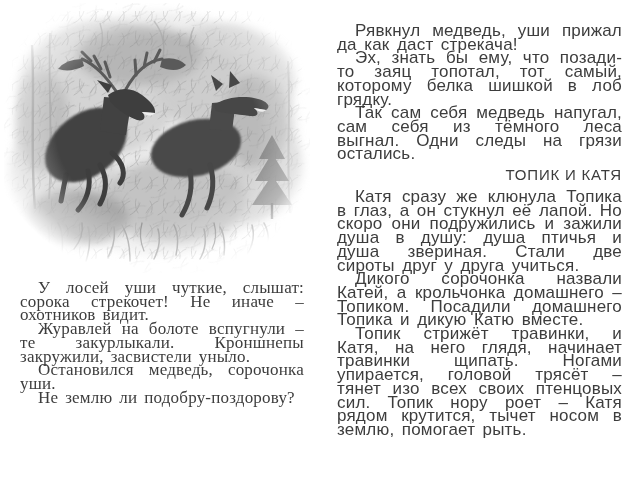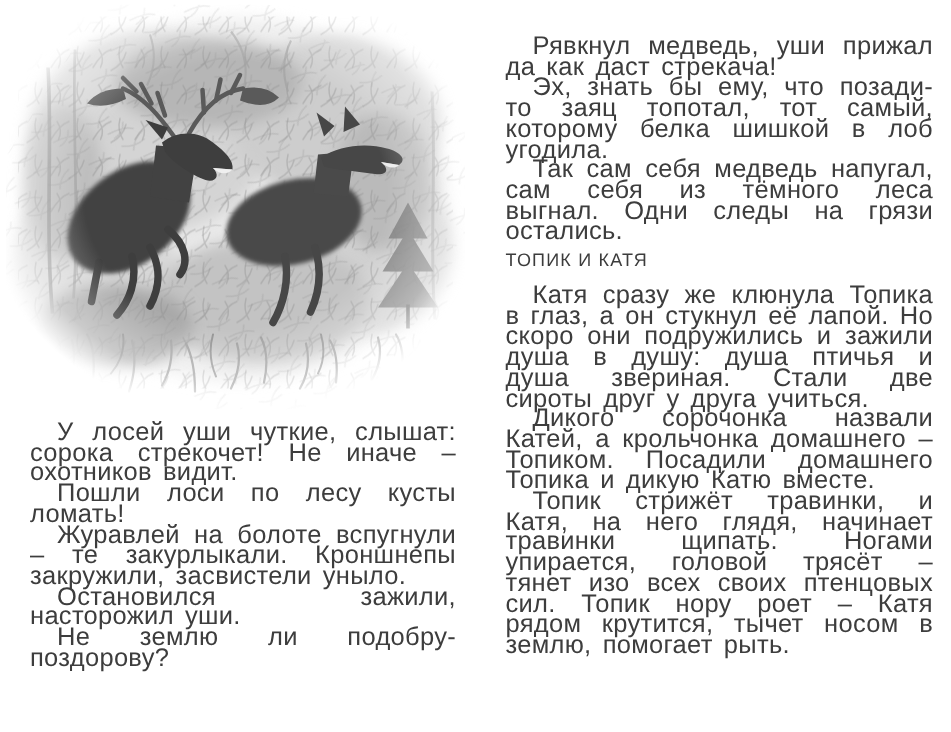--- a/index.html
+++ b/index.html
@@ -10,21 +10,21 @@
     font-family: "Liberation Sans", sans-serif;
     color: #3d3d3d;
     overflow: hidden;
   }
   .spread {
     position: relative;
     width: 634px; height: 488px;
     background: #ffffff;
   }
   .page { position: absolute; top: 0; height: 488px; }
-  .page.left  { left: 0;   width: 317px; }
+  .page.left  { left: 0;   width: 317px; font-family: Liberation Serif, serif; }
   .page.right { left: 317px; width: 317px; }
 
   .illustration {
     position: absolute;
     left: 4px; top: 3px;
     width: 306px; height: 270px;
   }
   .illustration svg { display: block; width: 100%; height: 100%; }
 
   .text-block { position: absolute; }
@@ -39,24 +39,24 @@
     color: #3d3d3d;
   }
   .lp-text { left: 20px; top: 281px; width: 284px; }
   .rp-intro { left: 20px; top: 24px;  width: 285px; }
   .rp-body  { left: 20px; top: 190px; width: 285px; }
 
   .chapter-title {
     position: absolute;
     left: 20px; top: 166px; width: 285px;
     margin: 0;
-    font-size: 12px;
+    font-size: 15px;
     font-weight: normal;
     letter-spacing: 0.8px;
-    text-align: left;
+    text-align: right;
     color: #3c3c3c;
   }
 
   .page-number {
     position: absolute;
     top: 450px;
     width: 285px;
     text-align: center;
     font-size: 10.5px;
     letter-spacing: 0.5px;
@@ -164,34 +164,33 @@
           </g>
           <g stroke="#858585" stroke-width="1.3" fill="none" stroke-linecap="round" opacity="0.8">
             <path d="M70,246 q10,-12 8,-26 M140,248 q-6,-14 -2,-28 M208,246 q6,-12 2,-26"></path>
           </g>
         </g>
       </svg>
     </div>
 
     <div class="text-block lp-text">
       <p>У лосей уши чуткие, слышат: сорока стрекочет! Не иначе – охотников видит.</p>
-      <p>Пошли лоси по лесу кусты ломать!</p>
       <p>Журавлей на болоте вспугнули – те закурлыкали. Кроншнепы закружили, засвистели уныло.</p>
-      <p>Остановился зажили, насторожил уши.</p>
+      <p>Остановился медведь, сорочонка уши.</p>
       <p>Не землю ли подобру-поздорову?</p>
     </div>
 
     <div class="page-number">34</div>
   </div>
 
   <div class="page right">
 
     <div class="text-block rp-intro">
       <p>Рявкнул медведь, уши прижал да как даст стрекача!</p>
-      <p>Эх, знать бы ему, что позади-то заяц топотал, тот самый, которому белка шишкой в лоб угодила.</p>
+      <p>Эх, знать бы ему, что позади-то заяц топотал, тот самый, которому белка шишкой в лоб грядку.</p>
       <p>Так сам себя медведь напугал, сам себя из тёмного леса выгнал. Одни следы на грязи остались.</p>
     </div>
 
     <h2 class="chapter-title">ТОПИК И КАТЯ</h2>
 
     <div class="text-block rp-body">
       <p>Катя сразу же клюнула Топика в глаз, а он стукнул её лапой. Но скоро они подружились и зажили душа в душу: душа птичья и душа звериная. Стали две сироты друг у друга учиться.</p>
       <p>Дикого сорочонка назвали Катей, а крольчонка домашнего – Топиком. Посадили домашнего Топика и дикую Катю вместе.</p>
       <p>Топик стрижёт травинки, и Катя, на него глядя, начинает травинки щипать. Ногами упирается, головой трясёт – тянет изо всех своих птенцовых сил. Топик нору роет – Катя рядом крутится, тычет носом в землю, помогает рыть.</p>
     </div>

